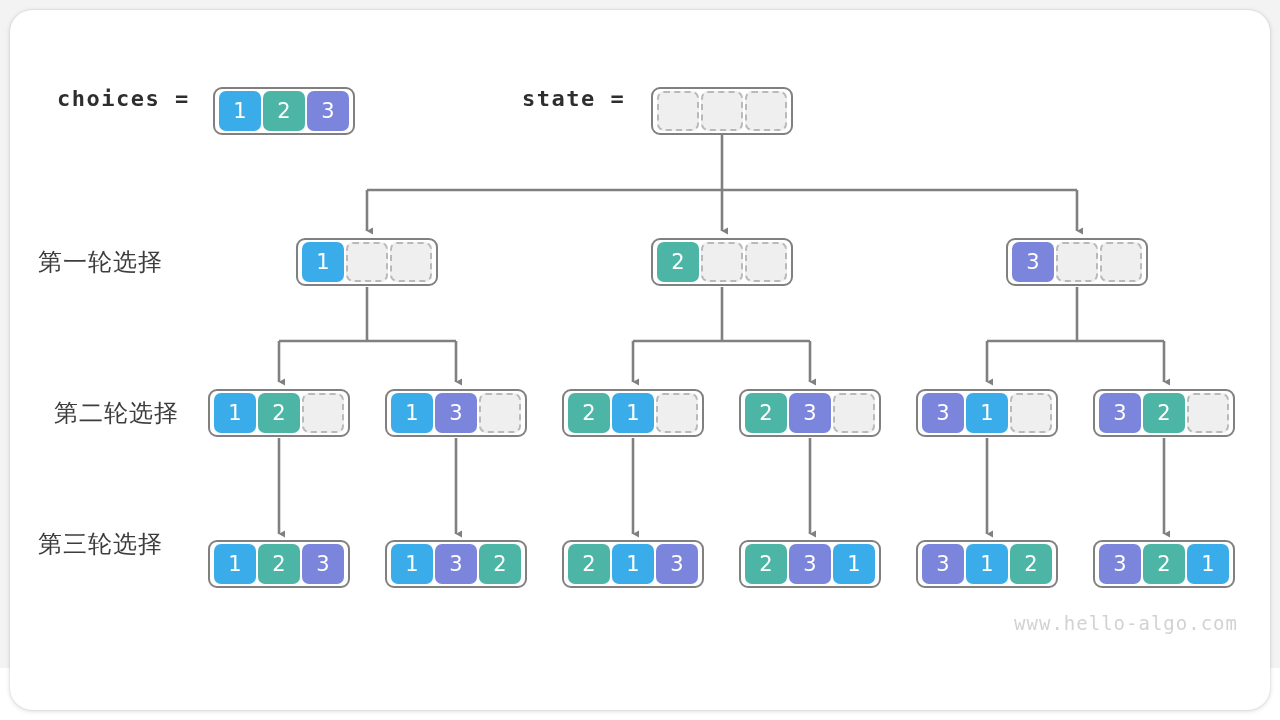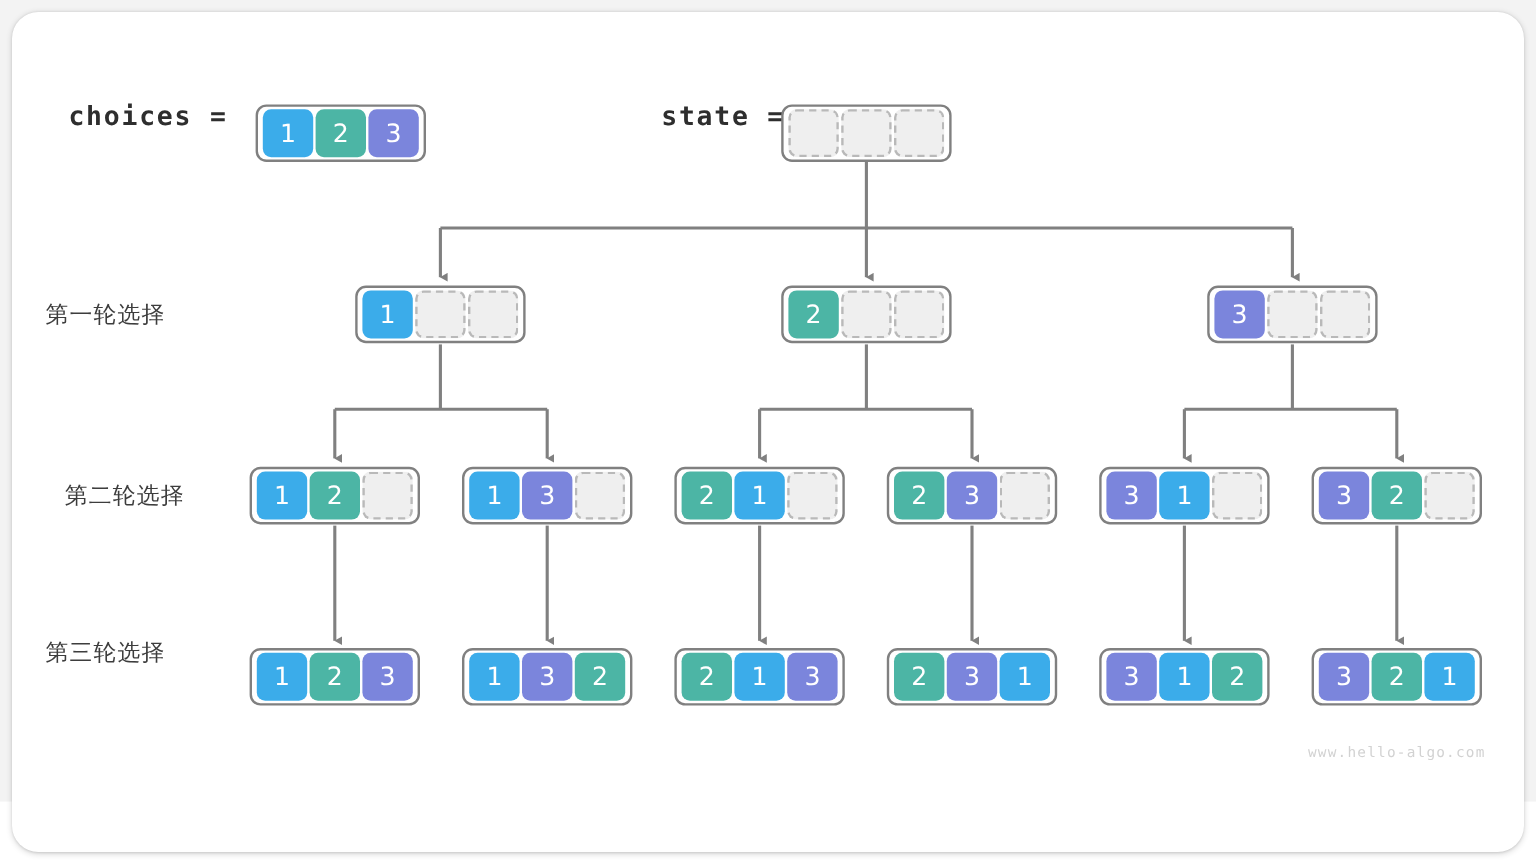--- a/index.html
+++ b/index.html
@@ -40,21 +40,21 @@
     font-size: 22px;
     color: #2e2e2e;
     letter-spacing: 1.5px;
     white-space: nowrap;
   }
 
   
   .row-label {
     position: absolute;
     font-family: "DejaVu Sans", sans-serif;
-    font-size: 19px;
+    font-size: 24px;
     color: #3d3d3d;
     white-space: nowrap;
     letter-spacing: 1px;
   }
 
   
   .array {
     position: absolute;
     display: flex;
     flex-direction: row;
@@ -97,21 +97,21 @@
     height: 720px;
     pointer-events: none;
   }
 
   
   .watermark {
     position: absolute;
     right: 42px;
     bottom: 34px;
     font-family: "DejaVu Sans Mono", monospace;
-    font-size: 12px;
+    font-size: 19px;
     color: #d2d2d2;
     letter-spacing: 1px;
     white-space: nowrap;
   }
 </style>
 </head>
 <body>
 
 <div id="canvas">
   <div class="card"></div>
@@ -150,21 +150,21 @@
       <path d="M279,438 L279,534" marker-end="url(#ah)"></path>
       <path d="M456,438 L456,534" marker-end="url(#ah)"></path>
       <path d="M633,438 L633,534" marker-end="url(#ah)"></path>
       <path d="M810,438 L810,534" marker-end="url(#ah)"></path>
       <path d="M987,438 L987,534" marker-end="url(#ah)"></path>
       <path d="M1164,438 L1164,534" marker-end="url(#ah)"></path>
     </g>
   </svg>
 
   <div class="mono-label" style="left:57px; top:98px; transform:translateY(-50%);">choices  =</div>
-  <div class="mono-label" style="left:522px; top:98px; transform:translateY(-50%);margin-left:29px;">state  =</div>
+  <div class="mono-label" style="left:522px; top:98px; transform:translateY(-50%);">state  =</div>
 
   <div class="array" id="choices-array" style="left:213px; top:87px;">
       <div class="cell c1">1</div>
       <div class="cell c2">2</div>
       <div class="cell c3">3</div>
     </div>
   <div class="array" id="state-array" style="left:651px; top:87px;">
       <div class="cell empty"></div>
       <div class="cell empty"></div>
       <div class="cell empty"></div>

